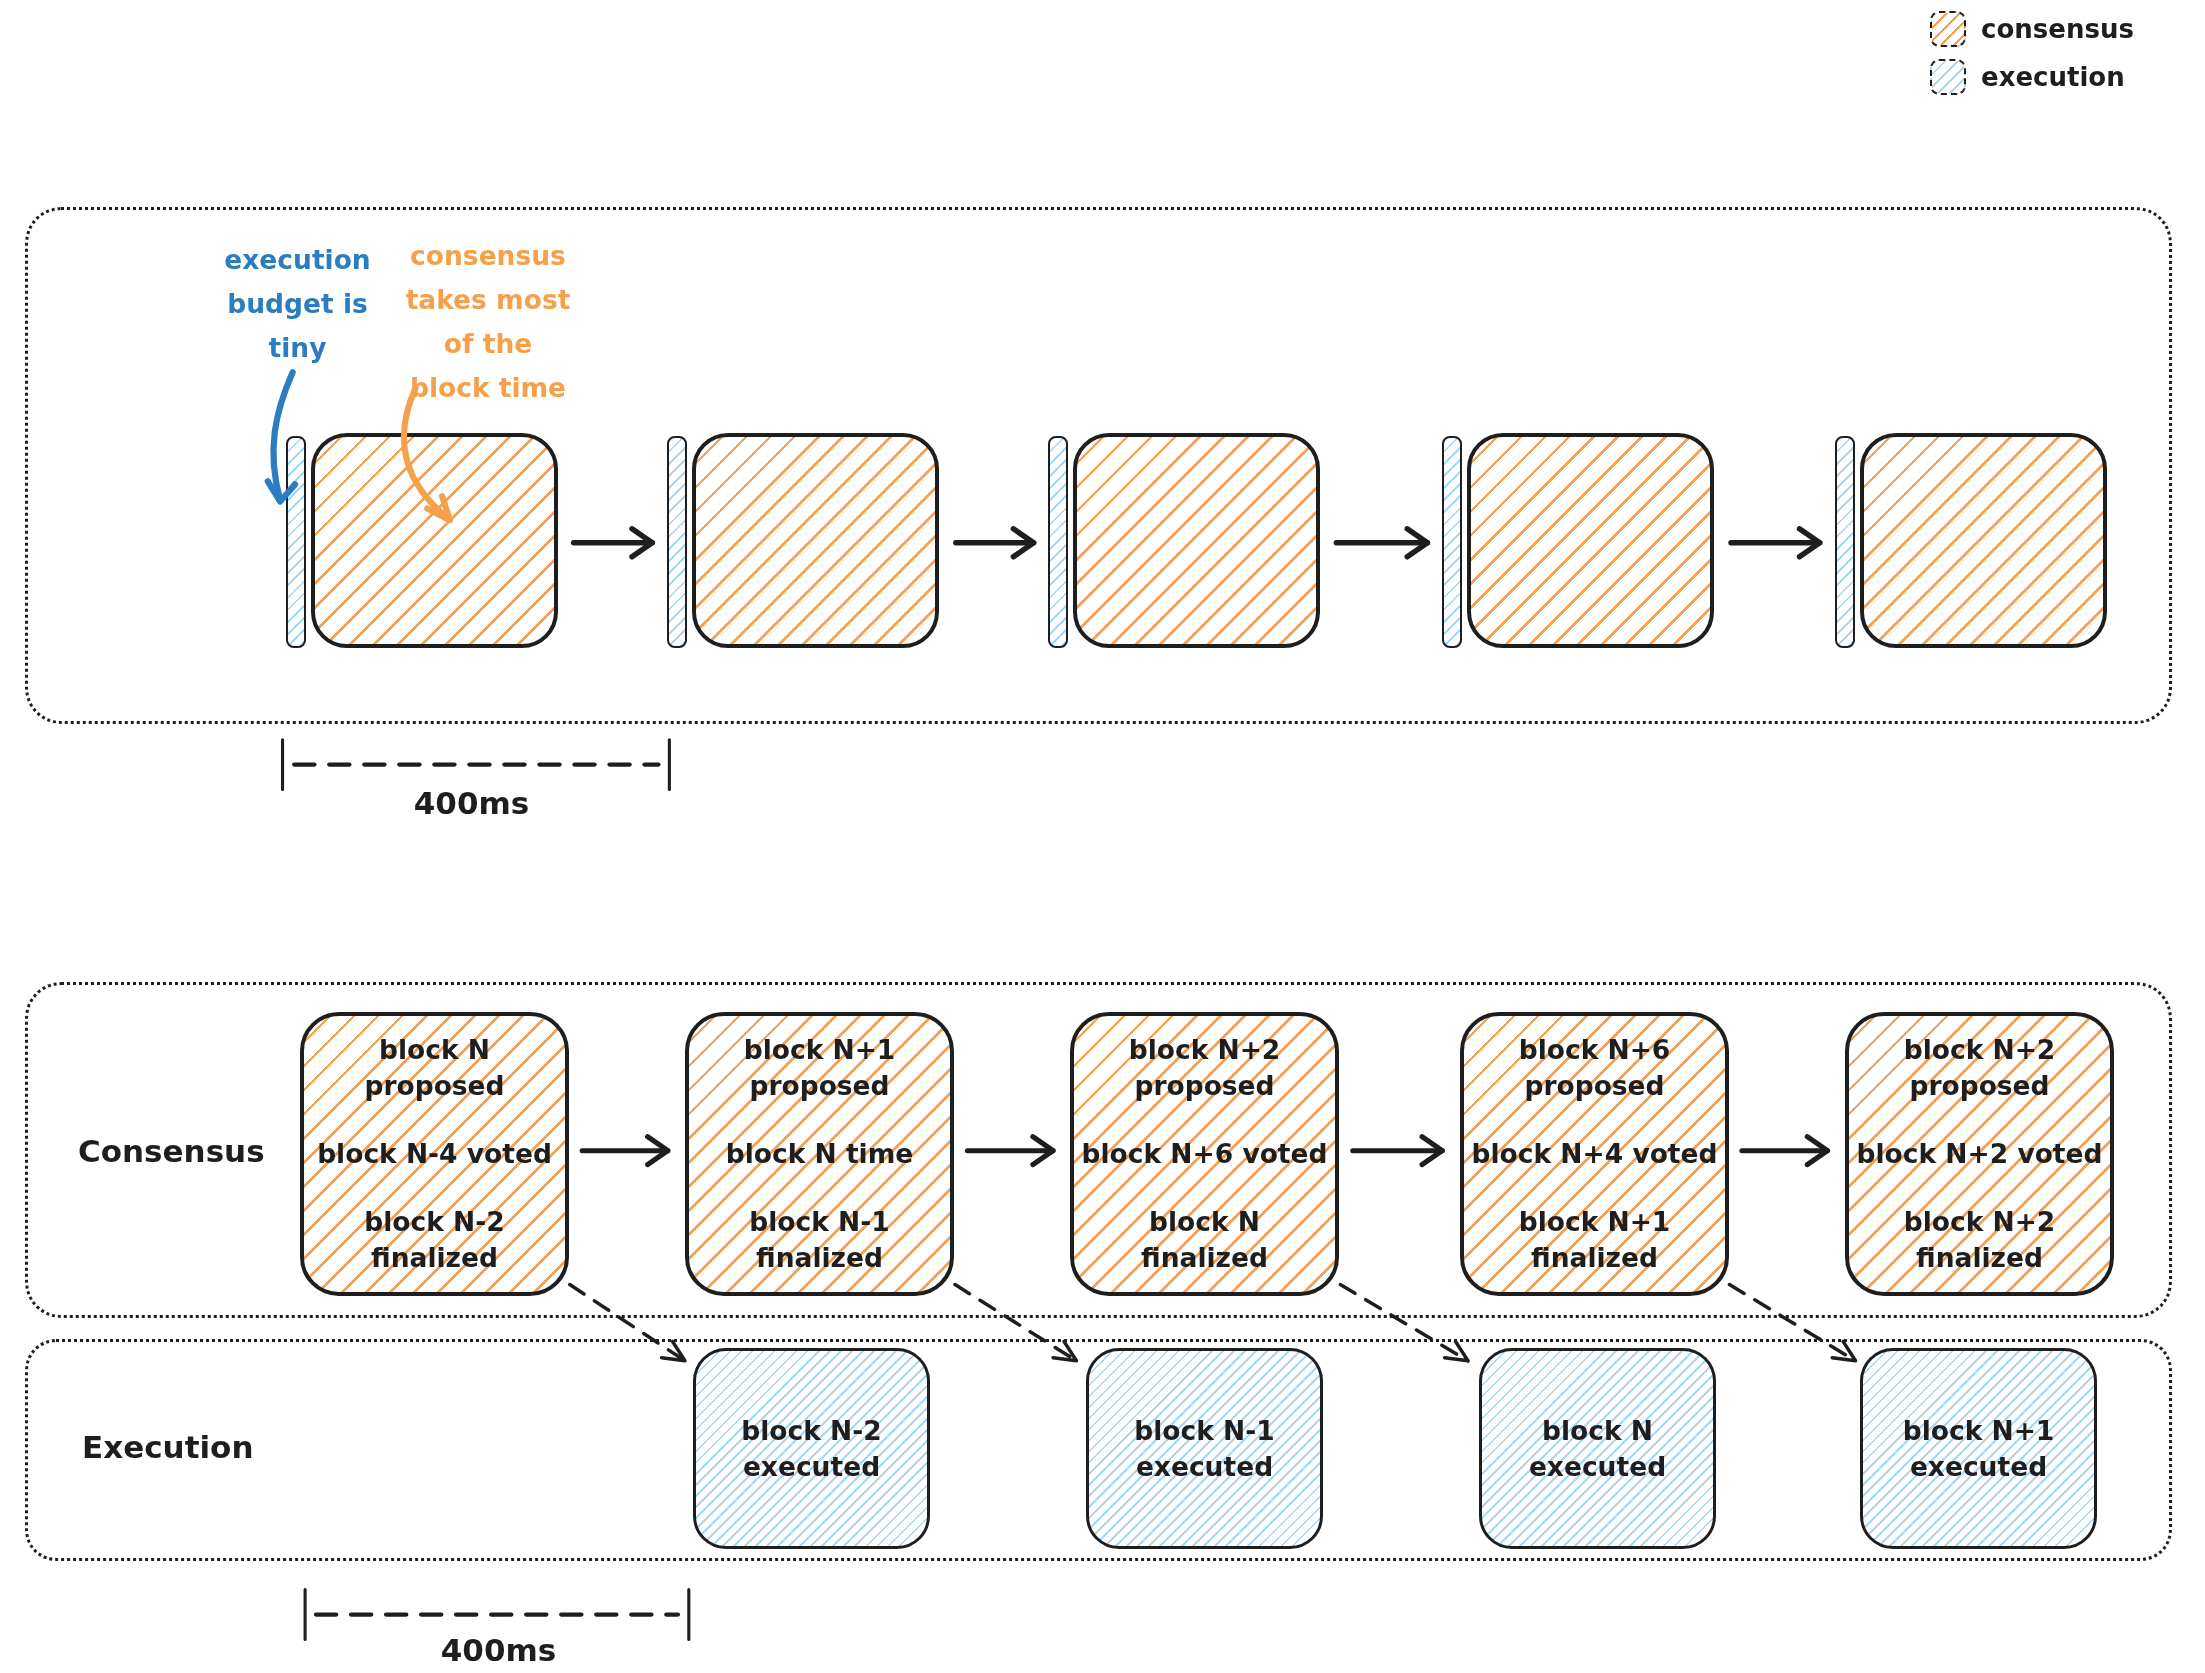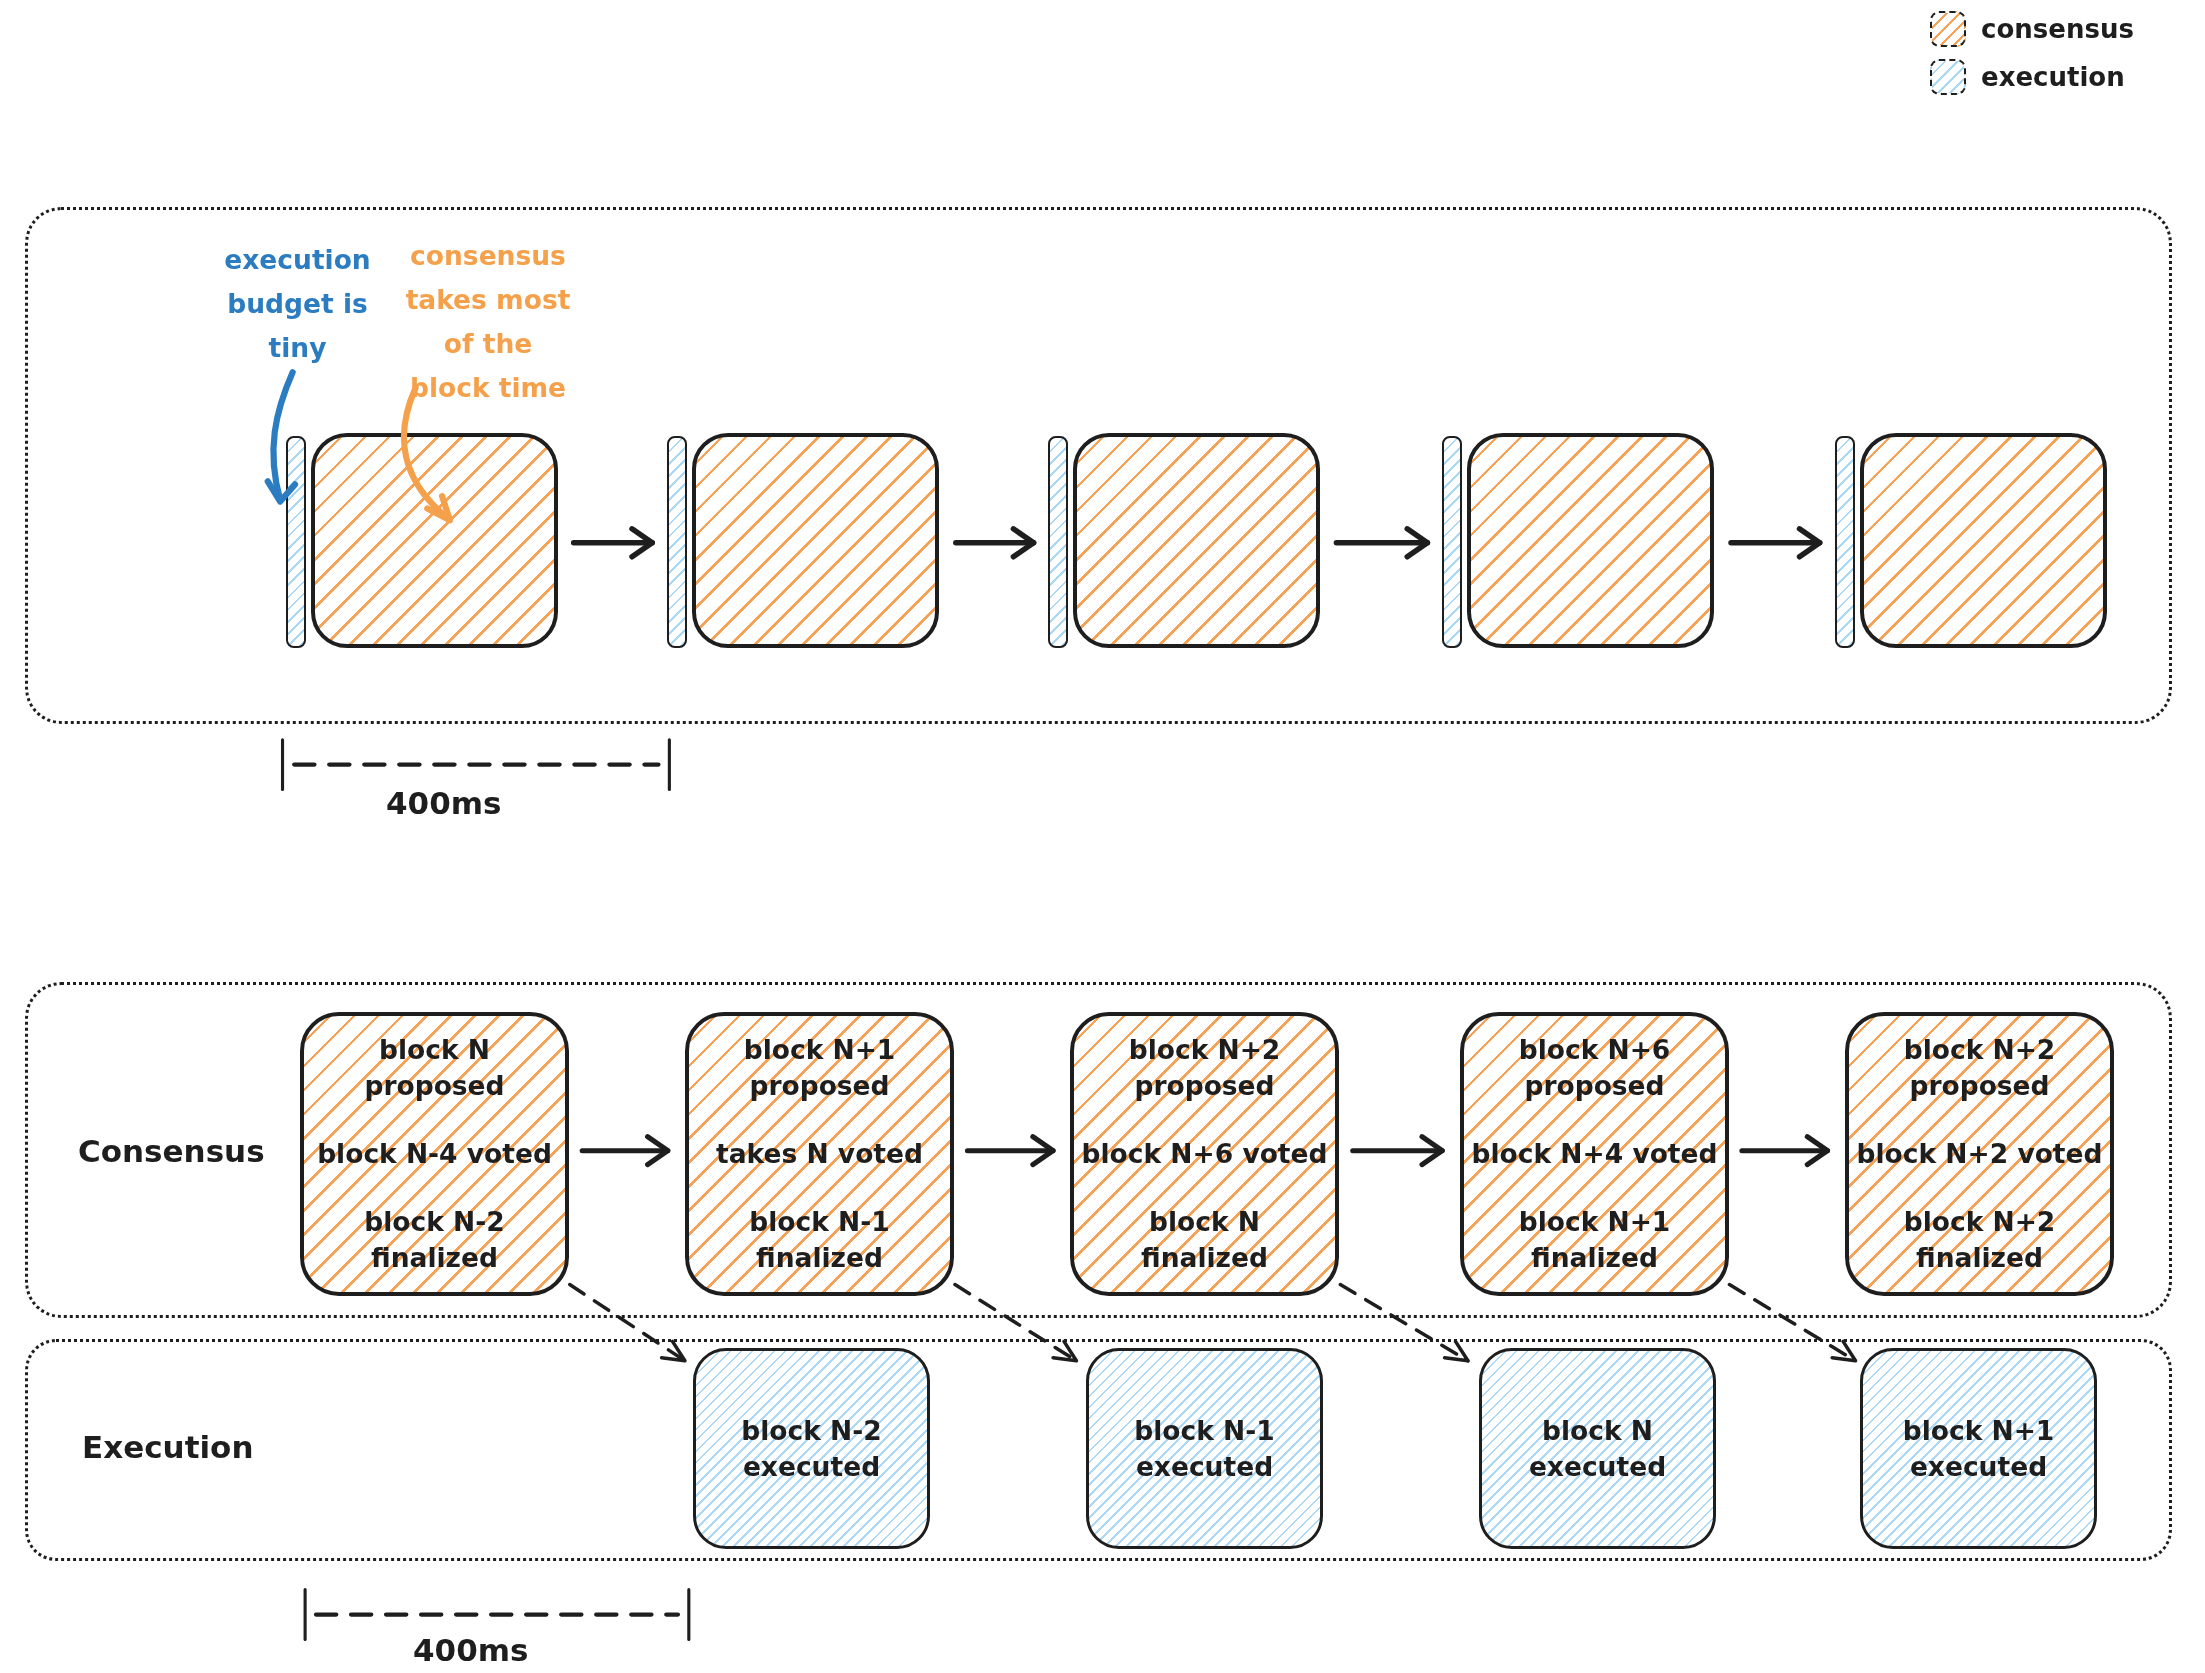--- a/index.html
+++ b/index.html
@@ -85,21 +85,21 @@
     font-size:26.5px;font-weight:700;line-height:36px;text-align:center;white-space:pre-line;
   }
 
   
   .row-label{
     position:absolute;font-size:31px;font-weight:700;
   }
 
   
   .ruler-label{
-    position:absolute;width:171px;text-align:left;font-size:31px;font-weight:700;
+    position:absolute;width:171px;text-align:center;font-size:31px;font-weight:700;
   }
 
   
   .overlay{
     position:absolute;left:0;top:0;width:2205px;height:1674px;
     pointer-events:none;z-index:5;
   }
 </style>
 </head>
 <body>
@@ -154,21 +154,21 @@
   <div class="cbox hatch-orange" style="left:300px">
     <div class="cline">block N
 proposed</div>
     <div class="cline">block N-4 voted</div>
     <div class="cline">block N-2
 finalized</div>
   </div>
   <div class="cbox hatch-orange" style="left:685px">
     <div class="cline">block N+1
 proposed</div>
-    <div class="cline">takes N voted</div>
+    <div class="cline">block N time</div>
     <div class="cline">block N-1
 finalized</div>
   </div>
   <div class="cbox hatch-orange" style="left:1070px">
     <div class="cline">block N+2
 proposed</div>
     <div class="cline">block N+6 voted</div>
     <div class="cline">block N
 finalized</div>
   </div>

